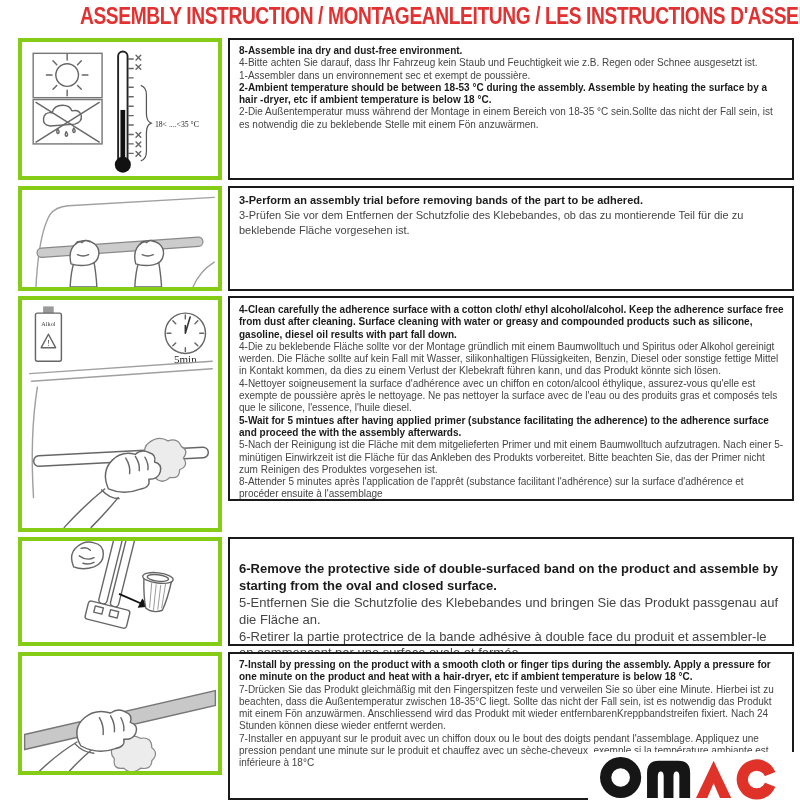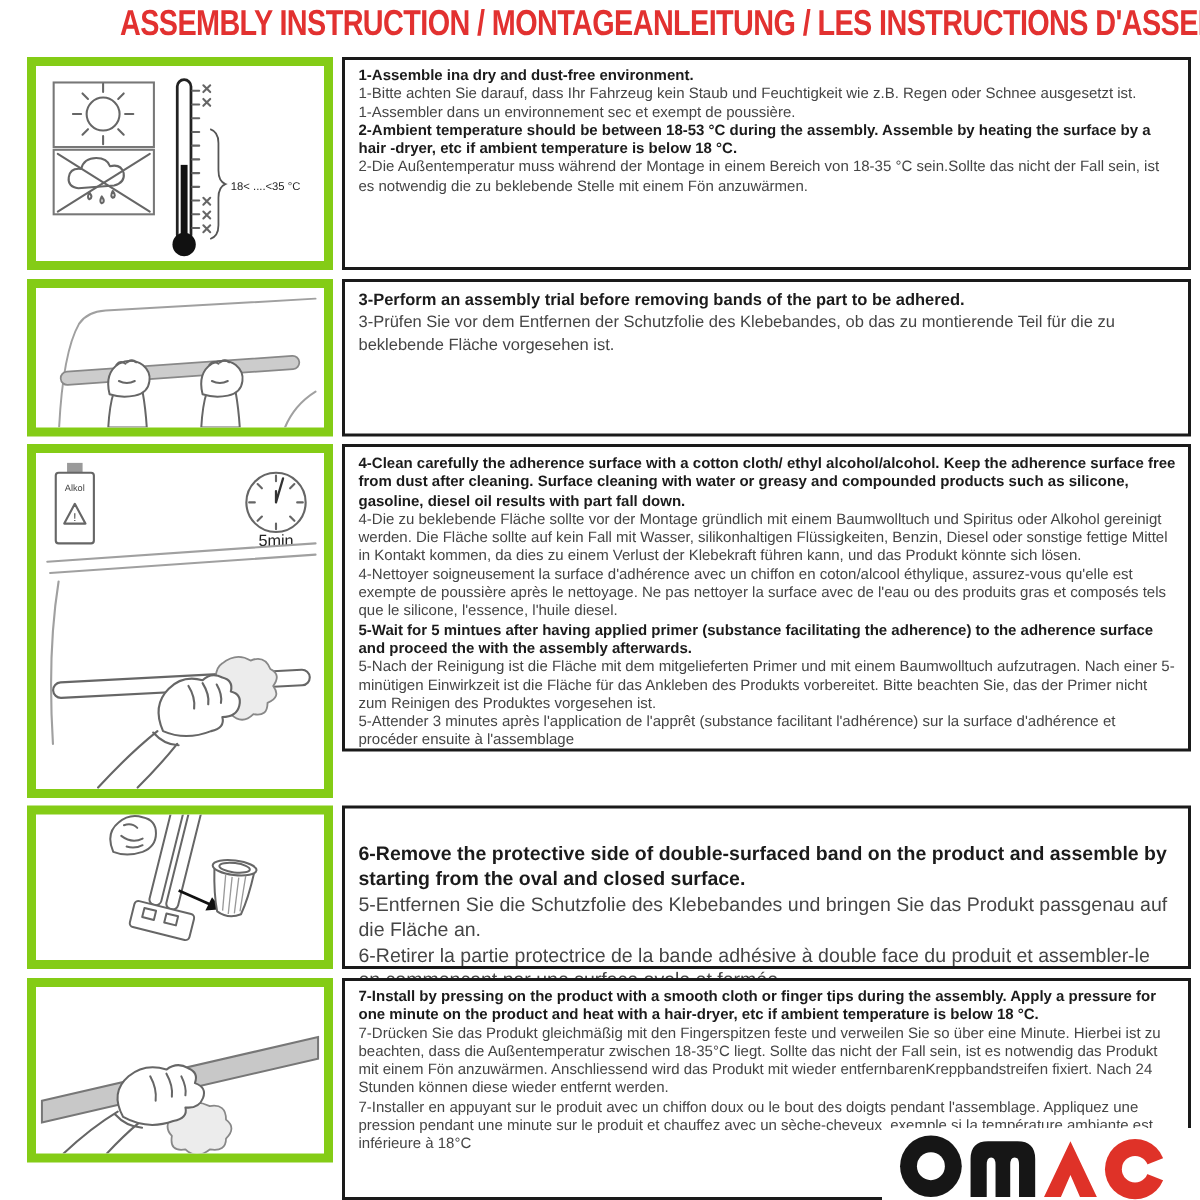--- a/index.html
+++ b/index.html
@@ -1,22 +1,22 @@
 <!DOCTYPE html>
 <html><head>
 <meta charset="utf-8">
 <style>
   html,body{margin:0;padding:0;background:#fff;}
   body{width:800px;height:800px;position:relative;overflow:hidden;
        font-family:"Liberation Sans","DejaVu Sans",sans-serif;}
   .page-title{position:absolute;top:2px;left:0;width:800px;margin:0;text-align:center;
        font-size:24px;font-weight:bold;color:#e23130;white-space:nowrap;
        transform:scaleX(0.80);transform-origin:50% 50%;letter-spacing:-0.5px;}
-  .illus{position:absolute;left:18px;width:204px;border:6px solid #84cc16;background:#fff;
-       box-sizing:border-box;overflow:hidden;}
+  .illus{position:absolute;left:18px;width:204px;border:4px solid #84cc16;background:#fff;
+       box-sizing:border-box;overflow:hidden;font-family:Liberation Serif, serif;}
   .tb{position:absolute;left:228px;width:566px;border:2px solid #1a1a1a;background:#fff;
        box-sizing:border-box;padding:5px 8px 4px 9px;font-size:10px;line-height:1.23;color:#454545;}
   .tb p{margin:0;}
   .en{font-weight:bold;color:#1b1b1b;}
   .gap{margin-top:11px;}
   .lg{font-size:11px;line-height:1.36;}
   .lg2{font-size:13px;line-height:1.30;padding-top:22px;}
   .sm3{padding-top:6px;}
   svg{display:block;width:100%;height:100%;}
   .s1{fill:none;stroke:#666;stroke-width:1.5;stroke-linecap:round;stroke-linejoin:round;}
@@ -51,22 +51,22 @@
       <rect x="102.5" y="72" width="5" height="56" fill="#111"></rect>
       <circle cx="105" cy="130" r="8.5" fill="#111"></circle>
       <path class="s1" stroke-width="1" d="M111,18 h5 M111,28 h5 M111,38 h5 M111,48 h5 M111,58 h5 M111,68 h5 M111,78 h5 M111,88 h5 M111,98 h5 M111,108 h5 M111,118 h5"></path>
       <path class="s1" stroke-width="1" d="M119,14 l5,5 M124,14 l-5,5 M119,24 l5,5 M124,24 l-5,5 M119,96 l5,5 M124,96 l-5,5 M119,106 l5,5 M124,106 l-5,5 M119,116 l5,5 M124,116 l-5,5"></path>
       <path fill="none" stroke="#555" stroke-width="1.3" d="M124,46 Q130,48 130,56 L130,76 Q130,84 135,86 Q130,88 130,96 L130,116 Q130,124 124,126"></path>
       <text x="139" y="90" font-size="8.2" fill="#222">18&lt; ....&lt;35 °C</text>
     </g>
   </svg>
 </div>
 <div class="tb" style="top:38px;height:142px;">
-  <p class="en">1-Assemble ina dry and dust-free environment.</p>
-  <p>1-Bitte achten Sie darauf, dass Ihr Fahrzeug kein Staub und Feuchtigkeit wie z.B. Regen oder Schnee ausgesetzt ist.</p>
+  <p class="en">8-Assemble ina dry and dust-free environment.</p>
+  <p>4-Bitte achten Sie darauf, dass Ihr Fahrzeug kein Staub und Feuchtigkeit wie z.B. Regen oder Schnee ausgesetzt ist.</p>
   <p>1-Assembler dans un environnement sec et exempt de poussière.</p>
   <p class="en gap">2-Ambient temperature should be between 18-53 °C  during the assembly. Assemble by heating the surface by a hair -dryer, etc if ambient temperature is below 18 °C.</p>
   <p>2-Die Außentemperatur muss während der Montage in einem Bereich von 18-35 °C  sein.Sollte das nicht der Fall sein, ist es notwendig die zu beklebende Stelle mit einem Fön anzuwärmen.</p>
 </div>
 
 <div class="illus" style="top:186px;height:105px;">
   <svg viewBox="0 0 204 105">
     <path class="car" d="M204,8 L46,17 Q32,18 26,27 M26,27 Q14,48 11,105 M204,78 Q188,88 181,105"></path>
     <rect x="12" y="57" width="180" height="10" rx="5" fill="#cccccc" stroke="#888" stroke-width="1.3" transform="rotate(-4 102 62)"></rect>
     <g transform="translate(58,0)">
@@ -110,21 +110,21 @@
       <path class="s1" d="M108,164 q5,8 4,16 M118,162 q5,8 4,15 M128,163 q4,7 3,13"></path>
     </g>
   </svg>
 </div>
 <div class="tb sm3" style="top:296px;height:205px;">
   <p class="en">4-Clean carefully the adherence surface with a cotton cloth/ ethyl alcohol/alcohol. Keep the adherence surface free from dust after cleaning. Surface cleaning with water or greasy and compounded products such as silicone, gasoline, diesel oil results with part fall down.</p>
   <p>4-Die zu beklebende Fläche sollte vor der Montage gründlich mit einem Baumwolltuch und Spiritus oder Alkohol gereinigt werden. Die Fläche sollte auf kein Fall mit Wasser, silikonhaltigen Flüssigkeiten, Benzin, Diesel oder sonstige fettige Mittel in Kontakt kommen, da dies zu einem Verlust der Klebekraft führen kann, und das Produkt könnte sich lösen.</p>
   <p>4-Nettoyer soigneusement la surface d'adhérence avec un chiffon en coton/alcool éthylique, assurez-vous qu'elle est exempte de poussière après le nettoyage. Ne pas nettoyer la surface avec de l'eau ou des produits gras et composés tels que le silicone, l'essence, l'huile diesel.</p>
   <p class="en gap">5-Wait for 5 mintues after having applied primer (substance facilitating the adherence) to the adherence surface and proceed the with the assembly afterwards.</p>
   <p>5-Nach der Reinigung ist die Fläche mit dem mitgelieferten Primer und mit einem Baumwolltuch aufzutragen. Nach einer 5-minütigen Einwirkzeit ist die Fläche für das Ankleben des Produkts vorbereitet. Bitte beachten Sie, das der Primer nicht zum Reinigen des Produktes vorgesehen ist.</p>
-  <p>5-Attender 3 minutes après l'application de l'apprêt (substance facilitant l'adhérence) sur la surface d'adhérence et procéder ensuite à l'assemblage</p>
+  <p>8-Attender 5 minutes après l'application de l'apprêt (substance facilitant l'adhérence) sur la surface d'adhérence et procéder ensuite à l'assemblage</p>
 </div>
 
 <div class="illus" style="top:537px;height:109px;">
   <svg viewBox="0 0 204 109">
     <g transform="rotate(14 95 45)">
       <rect class="s2" x="84" y="-14" width="9" height="84" rx="4"></rect>
       <rect class="s2" x="97" y="-14" width="9" height="84" rx="4"></rect>
       <rect class="s2" x="74" y="70" width="46" height="20" rx="3"></rect>
       <rect class="s1" x="82" y="74" width="9" height="7"></rect>
       <rect class="s1" x="99" y="74" width="9" height="7"></rect>

